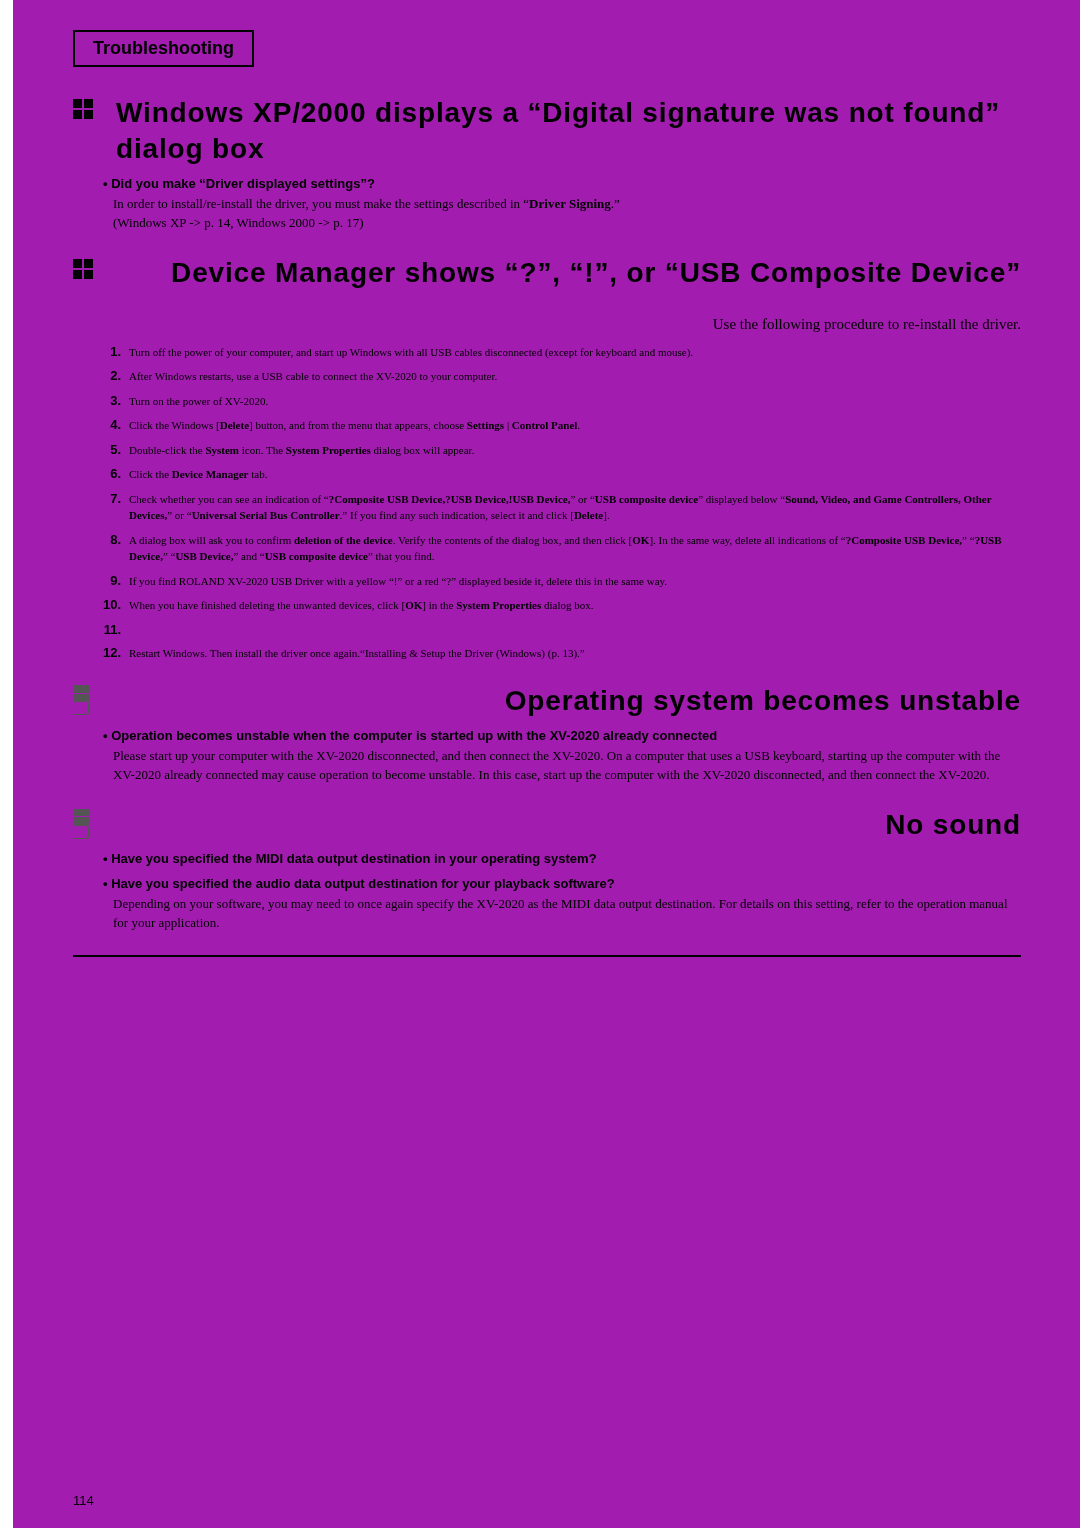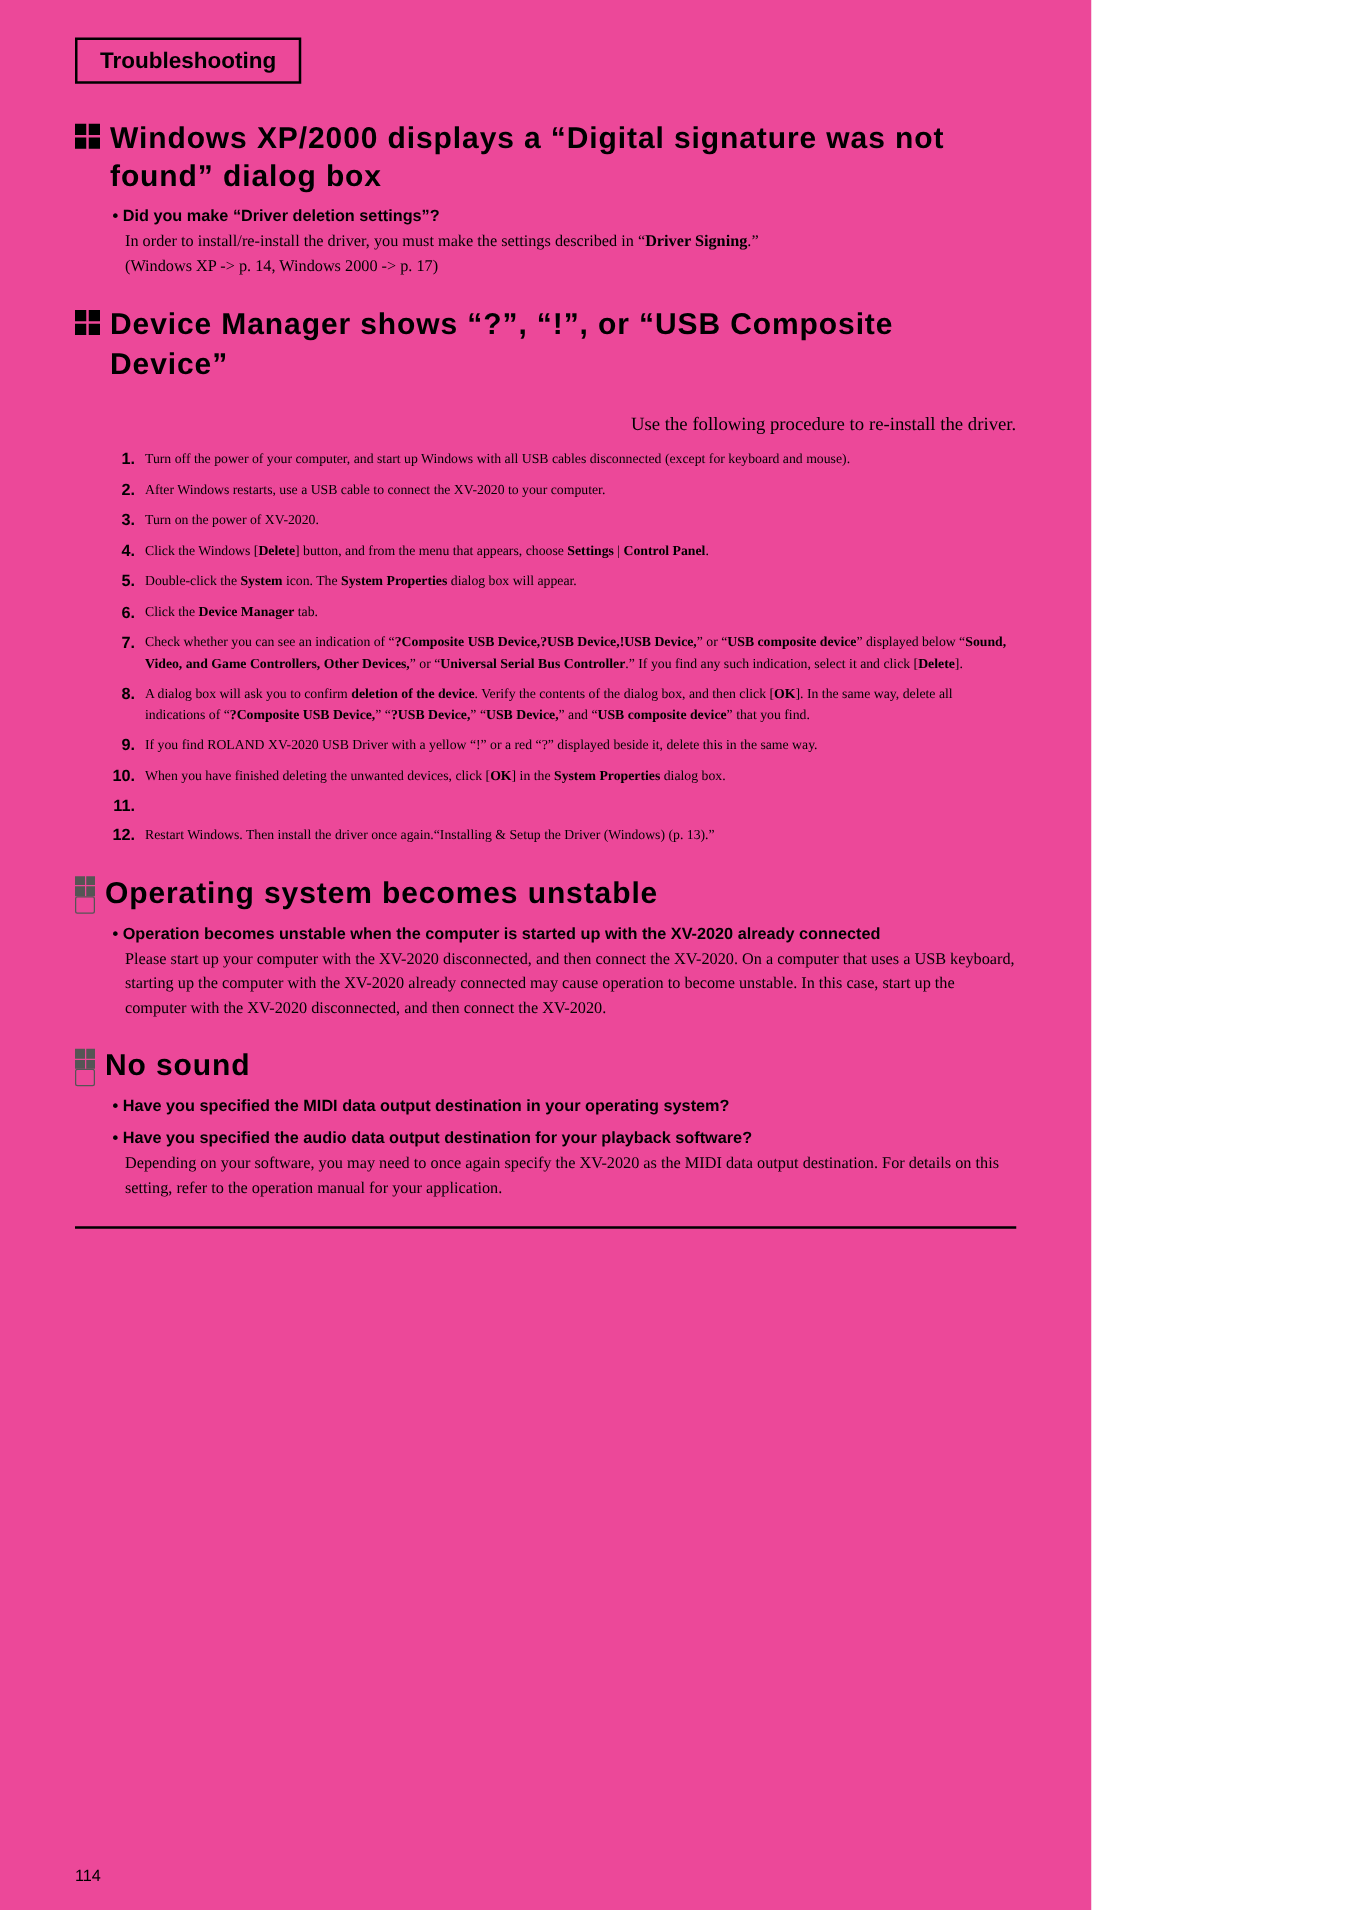--- a/index.html
+++ b/index.html
@@ -12,54 +12,56 @@
       background: #ffffff;
       font-family: 'Times New Roman', Times, serif;
       font-size: 13px;
       color: #000000;
       width: 1080px;
       min-height: 1528px;
       padding: 0;
     }
 
     .page {
-      width: 873px;
+      width: 1068px;
       min-height: 1528px;
-      background: #ec4899;
+      background: #a21caf;
       padding: 30px 60px 40px 60px;
       position: relative;
+      margin-left: 13px;
     }
 
     .troubleshooting-box {
       border: 2px solid #000;
       display: inline-block;
       padding: 6px 18px;
       margin-bottom: 28px;
     }
 
     .troubleshooting-box span {
       font-size: 18px;
       font-weight: bold;
       font-family: Arial, sans-serif;
     }
 
     .section {
       margin-bottom: 22px;
     }
 
     .section-title {
-      font-size: 24px;
+      font-size: 28px;
       font-weight: bold;
       font-family: Arial, sans-serif;
       letter-spacing: 0.03em;
       line-height: 1.3;
       margin-bottom: 8px;
       display: flex;
       align-items: flex-start;
-      gap: 8px;
+      gap: 23px;
+      justify-content: space-between;
     }
 
     .win-icon {
       display: inline-grid;
       grid-template-columns: 1fr 1fr;
       grid-template-rows: 1fr 1fr;
       gap: 2px;
       width: 20px;
       height: 20px;
       flex-shrink: 0;
@@ -190,21 +192,21 @@
     <div class="section-title">
       <div class="win-icon">
         <div></div>
           <div></div>
           <div></div>
           <div></div>
       </div>
       <span>Windows XP/2000 displays a “Digital signature was not found” dialog box</span>
     </div>
     <div class="bullet-item">
-      <div class="bullet-item-title">Did you make “Driver deletion settings”?</div>
+      <div class="bullet-item-title">Did you make “Driver displayed settings”?</div>
       <div class="bullet-item-text">
         In order to install/re-install the driver, you must make the settings described in “<b>Driver Signing</b>.”<br>
         (Windows XP -&gt; p. 14, Windows 2000 -&gt; p. 17)
       </div>
     </div>
   </div>
 
   
   <div class="section">
     <div class="section-title">

